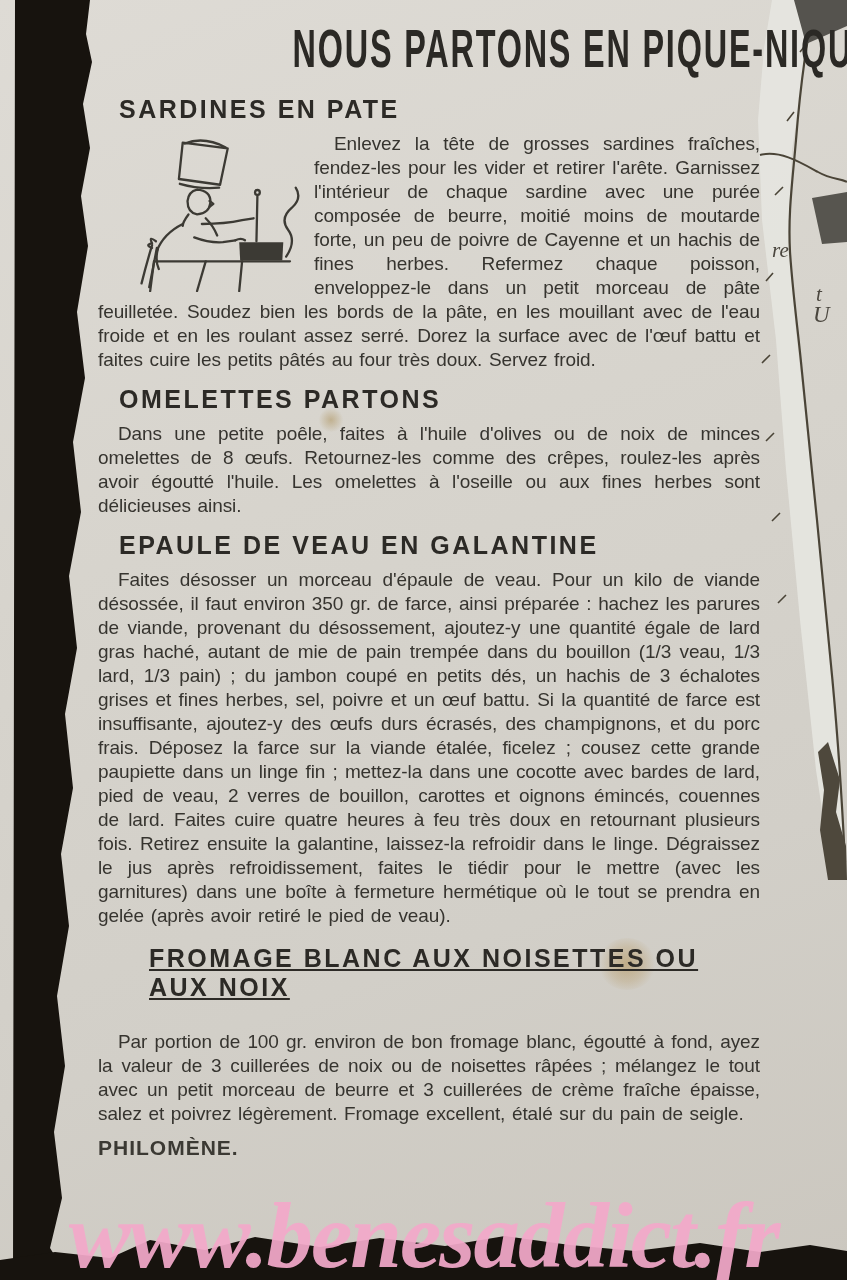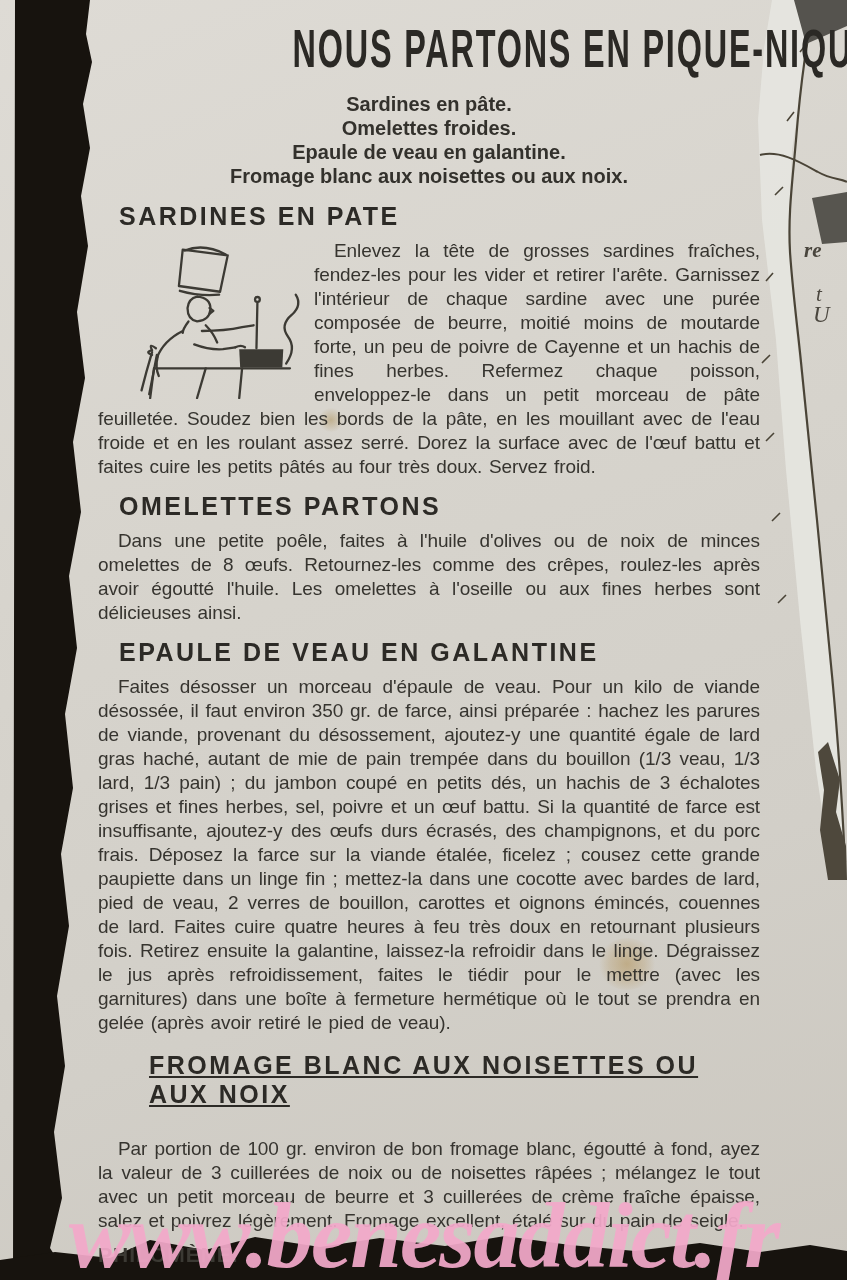--- a/index.html
+++ b/index.html
@@ -43,21 +43,21 @@
     font-size:19px;line-height:24px;letter-spacing:-.1px;
     word-spacing:1.5px;color:#36342f;
   }
   .chef-fig{float:left;width:210px;height:158px;margin:2px 10px 2px -4px;}
 
   .signature{margin:10px 18px 0 0;text-align:left;font-size:21px;
     letter-spacing:1px;font-weight:bold;color:#3b3933;}
 
   .fragment{position:absolute;z-index:2;font-family:"Liberation Serif",serif;
     font-style:italic;font-size:21px;color:#4a463e;}
-  .frag-re{left:804px;top:238px;font-weight:bold;}
+  .frag-re{left:772px;top:238px;}
   .frag-t{left:816px;top:282px;}
   .frag-u{left:813px;top:302px;font-size:23px;}
 
   .watermark{
     position:absolute;z-index:6;left:-6px;right:-6px;bottom:-6px;
     text-align:center;
     font-family:"Liberation Serif",serif;font-style:italic;font-weight:bold;
     font-size:93px;line-height:100px;letter-spacing:-2px;
     color:#f3a9ca;opacity:.93;white-space:nowrap;
   }
@@ -86,26 +86,20 @@
   <div class="stain small"></div>
 
   <span class="fragment frag-re">re</span>
   <span class="fragment frag-t">t</span>
   <span class="fragment frag-u">U</span>
 
   <div class="content">
 
     <h1 class="title"><span>NOUS PARTONS EN PIQUE-NIQUE</span></h1>
 
-    <div class="menu">
-      <div>Sardines en pâte.</div>
-      <div>Omelettes froides.</div>
-      <div>Epaule de veau en galantine.</div>
-      <div>Fromage blanc aux noisettes ou aux noix.</div>
-    </div>
 
     <h2 class="sec">SARDINES EN PATE</h2>
     <div class="body">
       <svg class="chef-fig" viewBox="0 0 210 165" aria-hidden="true">
         <g fill="none" stroke="#3c3a34" stroke-width="2.4" stroke-linecap="round" stroke-linejoin="round">
 
           <path d="M88,9 L135,15 L127,53 L84,47 Z M90,10 Q110,2 133,14"></path>
           <path d="M85,52 Q106,58 126,56"></path>
 
           <path d="M103,58 Q117,59 117,71 Q116,83 103,84 Q93,82 93,70 Q94,60 103,58"></path>

